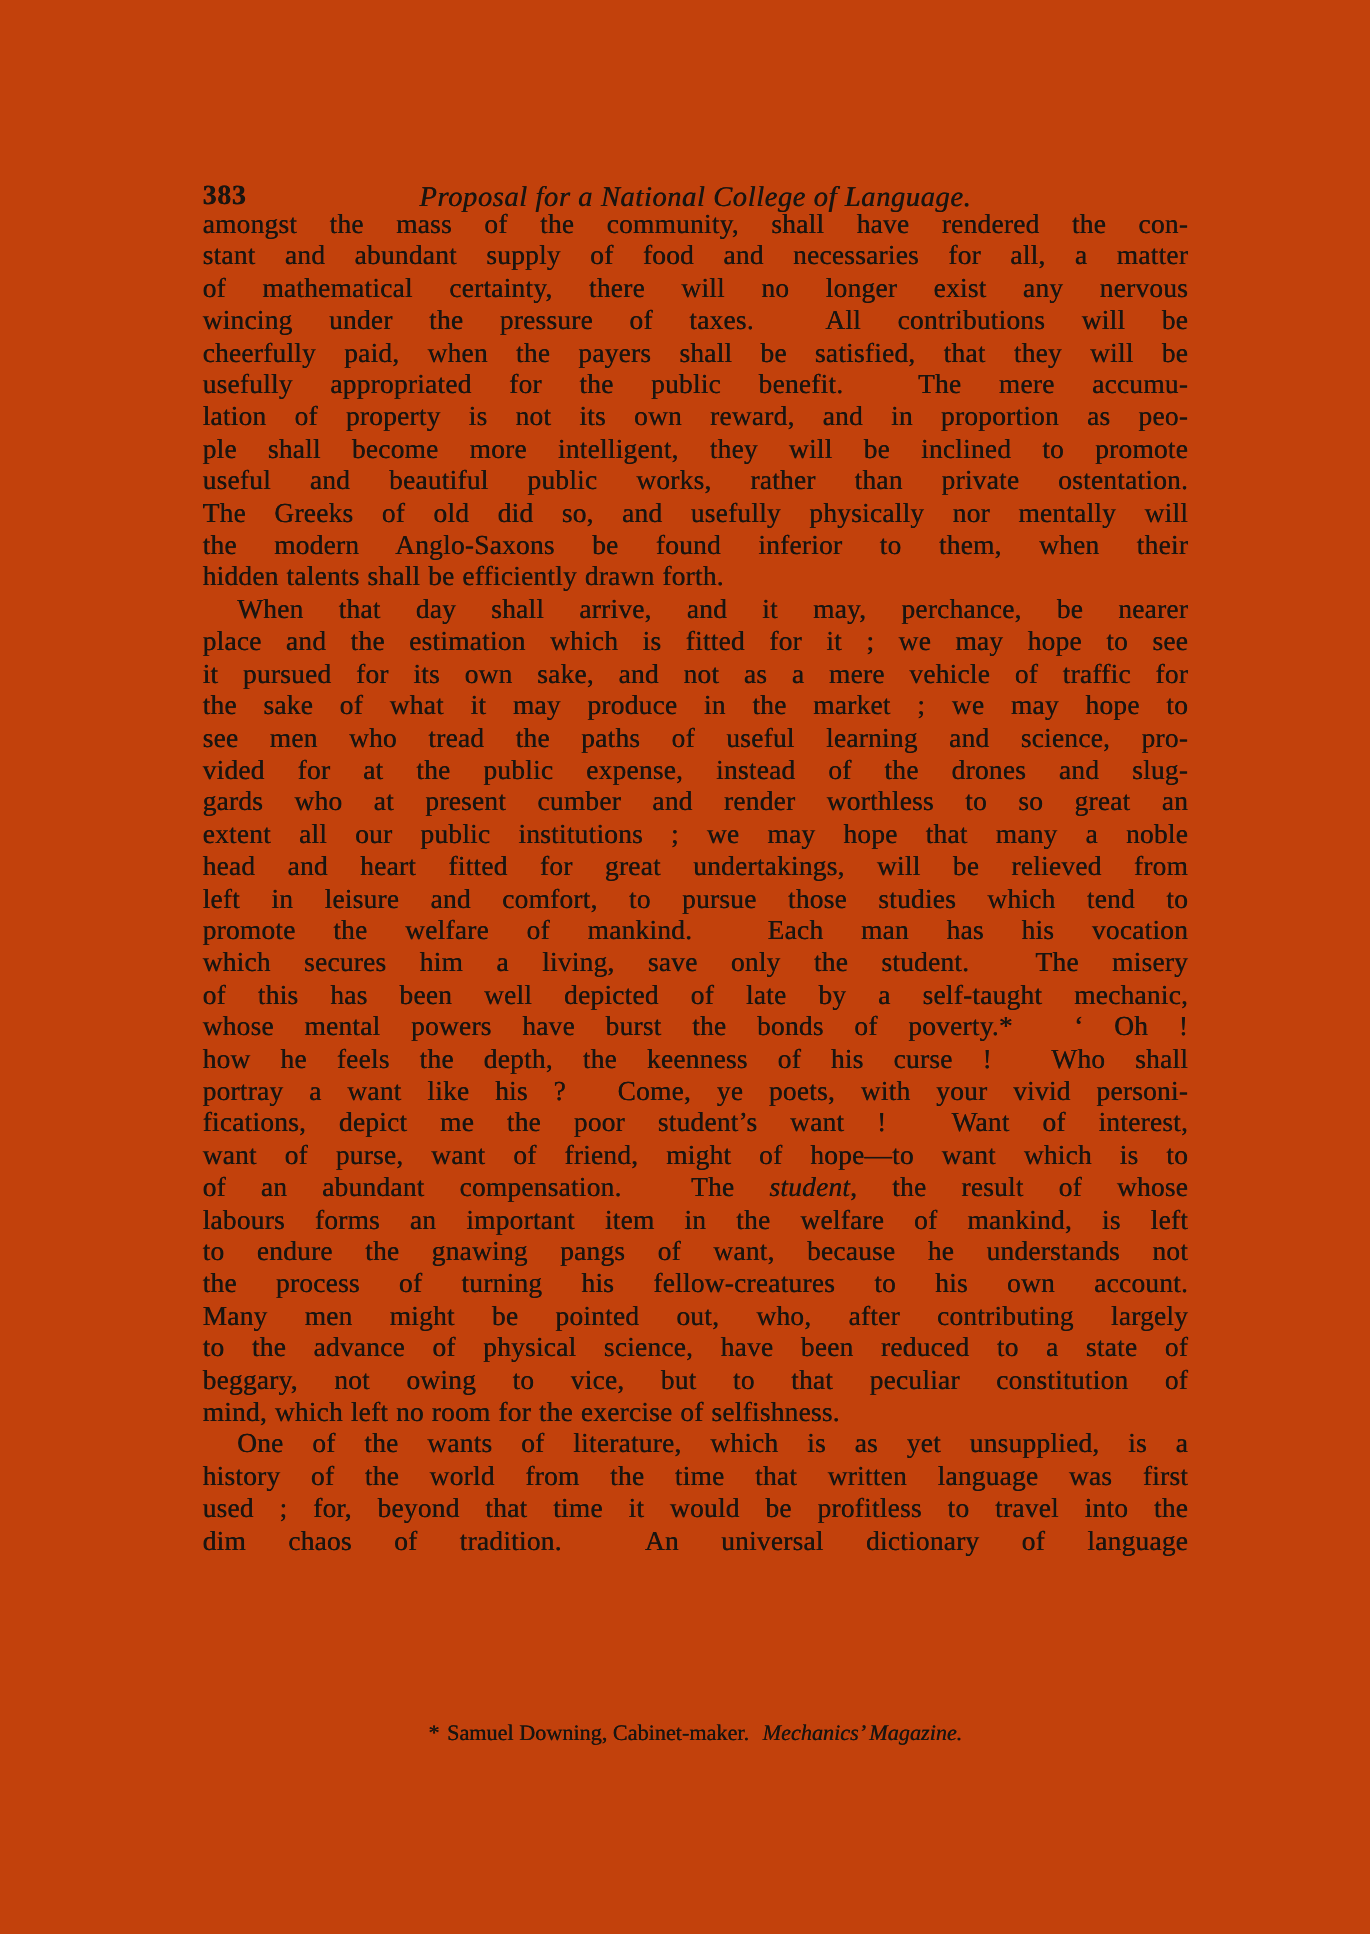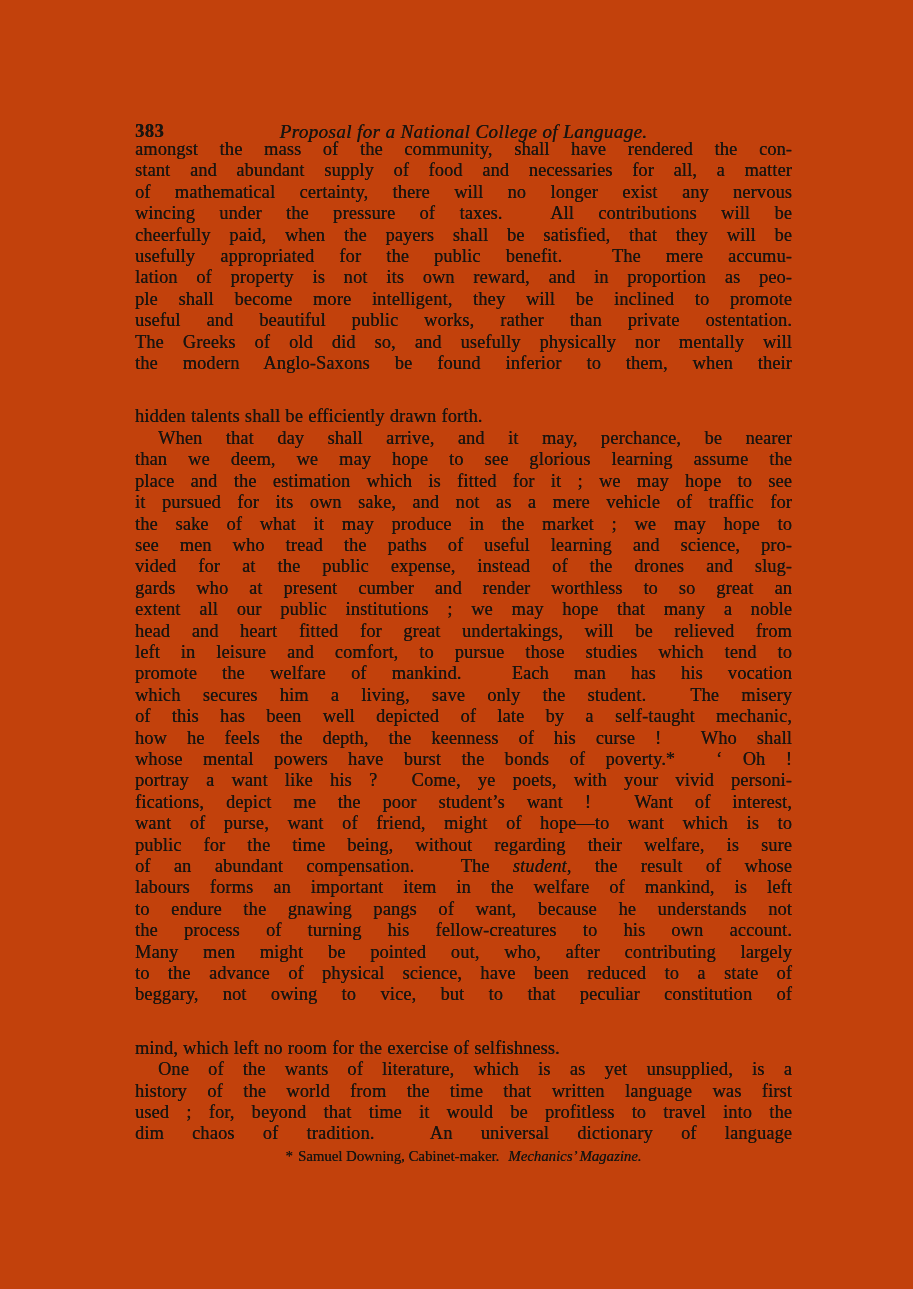--- a/index.html
+++ b/index.html
@@ -43,21 +43,21 @@
   }
   .line {
     font-size: 18.3px;
     line-height: 21.4px;
     text-align: justify;
     text-align-last: justify;
     letter-spacing: 0.15px;
     text-shadow: 0.25px 0 0 currentColor;
     word-spacing: 0.5px;
   }
-  .line.no-justify { text-align-last: left; margin-top: 32px; }
+  .line.no-justify { text-align-last: left; }
   .line.indent { text-indent: 23px; }
   .line i { font-style: italic; }
   .footnote {
     position: absolute;
     top: 1148px;
     left: 135px;
     width: 657px;
     text-align: center;
     font-size: 14.8px;
     text-shadow: 0.25px 0 0 currentColor;
@@ -84,39 +84,37 @@
         <div class="line">usefully appropriated for the public benefit.&nbsp; The mere accumu-</div>
         <div class="line">lation of property is not its own reward, and in proportion as peo-</div>
         <div class="line">ple shall become more intelligent, they will be inclined to promote</div>
         <div class="line">useful and beautiful public works, rather than private ostentation.</div>
         <div class="line">The Greeks of old did so, and usefully physically nor mentally will</div>
         <div class="line">the modern Anglo-Saxons be found inferior to them, when their</div>
         <div class="line no-justify">hidden talents shall be efficiently drawn forth.</div>
       </div>
       <div class="paragraph">
         <div class="line indent">When that day shall arrive, and it may, perchance, be nearer</div>
-        <div class="line">than we deem, we may hope to see glorious learning assume the</div>
         <div class="line">place and the estimation which is fitted for it ; we may hope to see</div>
         <div class="line">it pursued for its own sake, and not as a mere vehicle of traffic for</div>
         <div class="line">the sake of what it may produce in the market ; we may hope to</div>
         <div class="line">see men who tread the paths of useful learning and science, pro-</div>
         <div class="line">vided for at the public expense, instead of the drones and slug-</div>
         <div class="line">gards who at present cumber and render worthless to so great an</div>
         <div class="line">extent all our public institutions ; we may hope that many a noble</div>
         <div class="line">head and heart fitted for great undertakings, will be relieved from</div>
         <div class="line">left in leisure and comfort, to pursue those studies which tend to</div>
         <div class="line">promote the welfare of mankind.&nbsp; Each man has his vocation</div>
         <div class="line">which secures him a living, save only the student.&nbsp; The misery</div>
         <div class="line">of this has been well depicted of late by a self-taught mechanic,</div>
+        <div class="line">whose mental powers have burst the bonds of poverty.*&nbsp; ‘ Oh !</div>
         <div class="line">how he feels the depth, the keenness of his curse !&nbsp; Who shall</div>
-        <div class="line">whose mental powers have burst the bonds of poverty.*&nbsp; ‘ Oh !</div>
         <div class="line">portray a want like his ?&nbsp; Come, ye poets, with your vivid personi-</div>
         <div class="line">fications, depict me the poor student’s want !&nbsp; Want of interest,</div>
         <div class="line">want of purse, want of friend, might of hope—to want which is to</div>
-        <div class="line">public for the time being, without regarding their welfare, is sure</div>
         <div class="line">of an abundant compensation.&nbsp; The <i>student</i>, the result of whose</div>
         <div class="line">labours forms an important item in the welfare of mankind, is left</div>
         <div class="line">to endure the gnawing pangs of want, because he understands not</div>
         <div class="line">the process of turning his fellow-creatures to his own account.</div>
         <div class="line">Many men might be pointed out, who, after contributing largely</div>
         <div class="line">to the advance of physical science, have been reduced to a state of</div>
         <div class="line">beggary, not owing to vice, but to that peculiar constitution of</div>
         <div class="line no-justify">mind, which left no room for the exercise of selfishness.</div>
       </div>
       <div class="paragraph">

